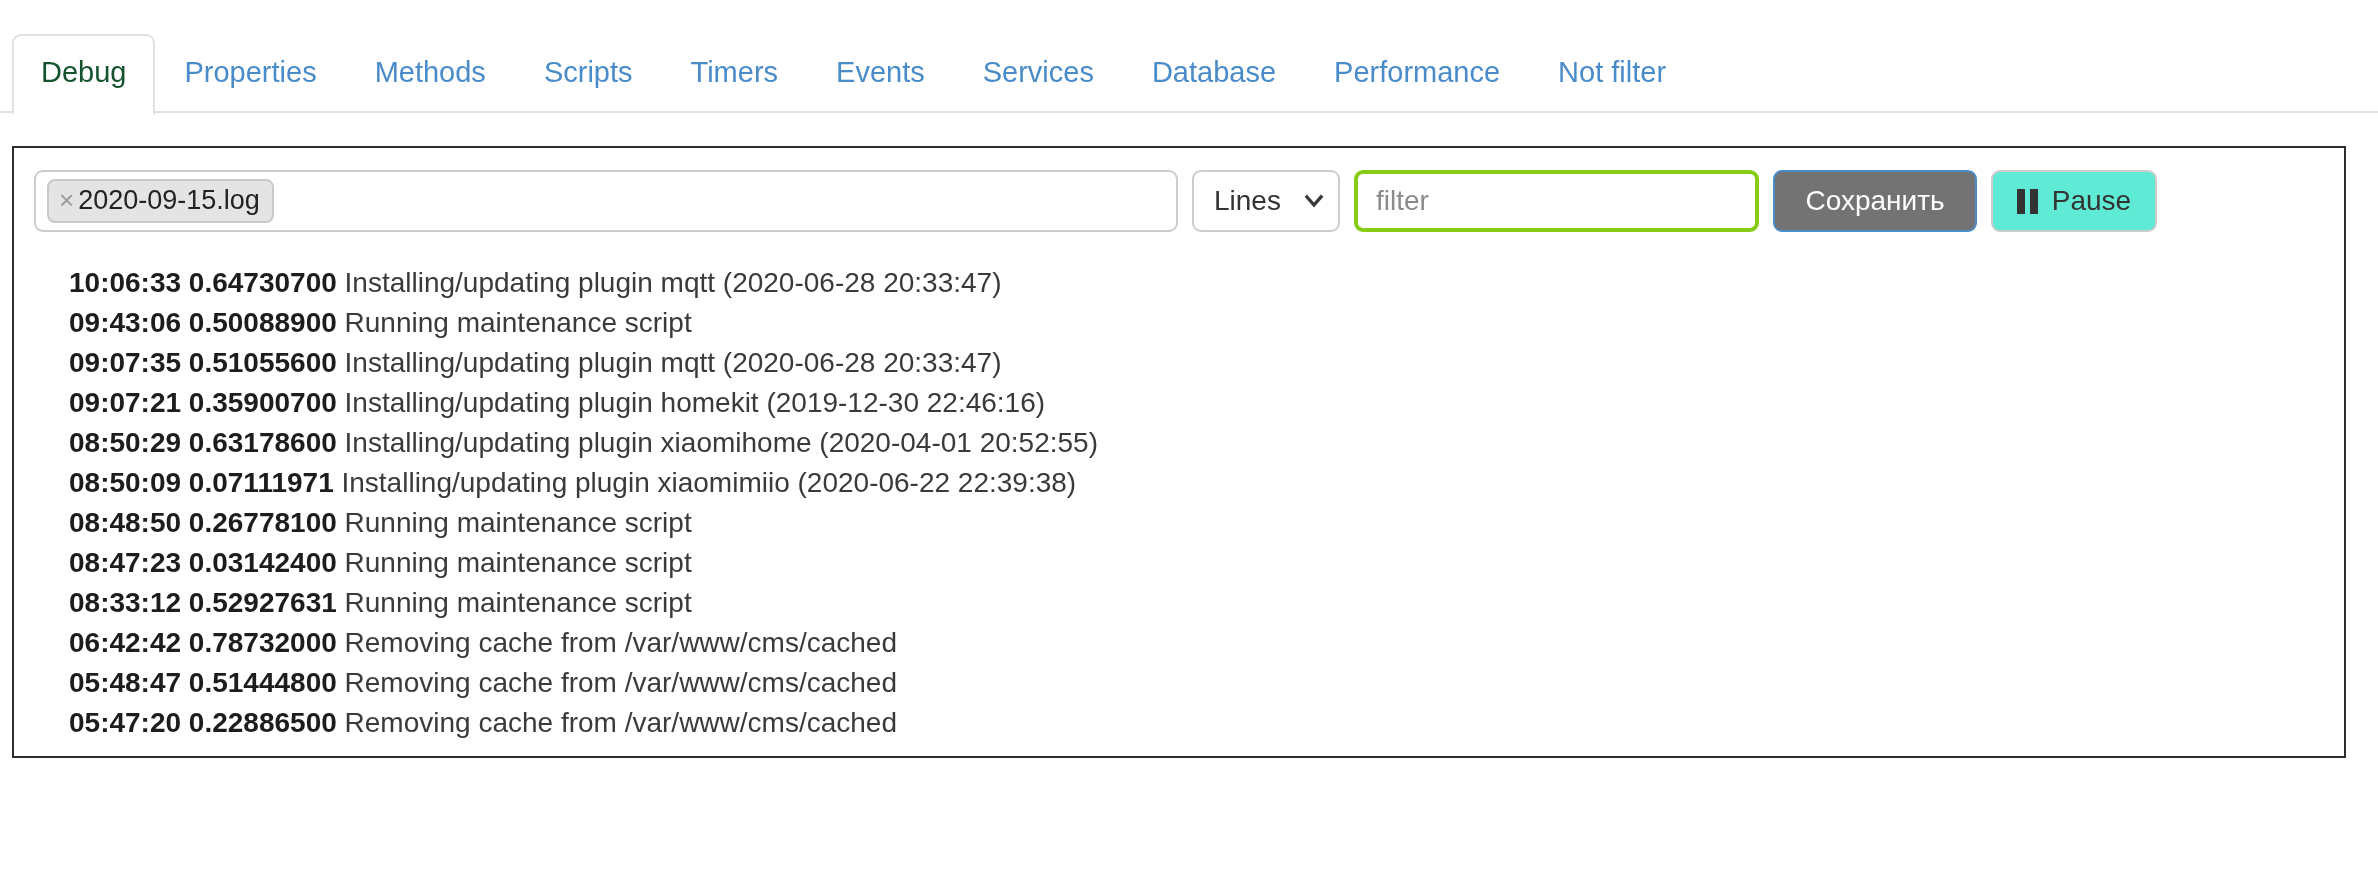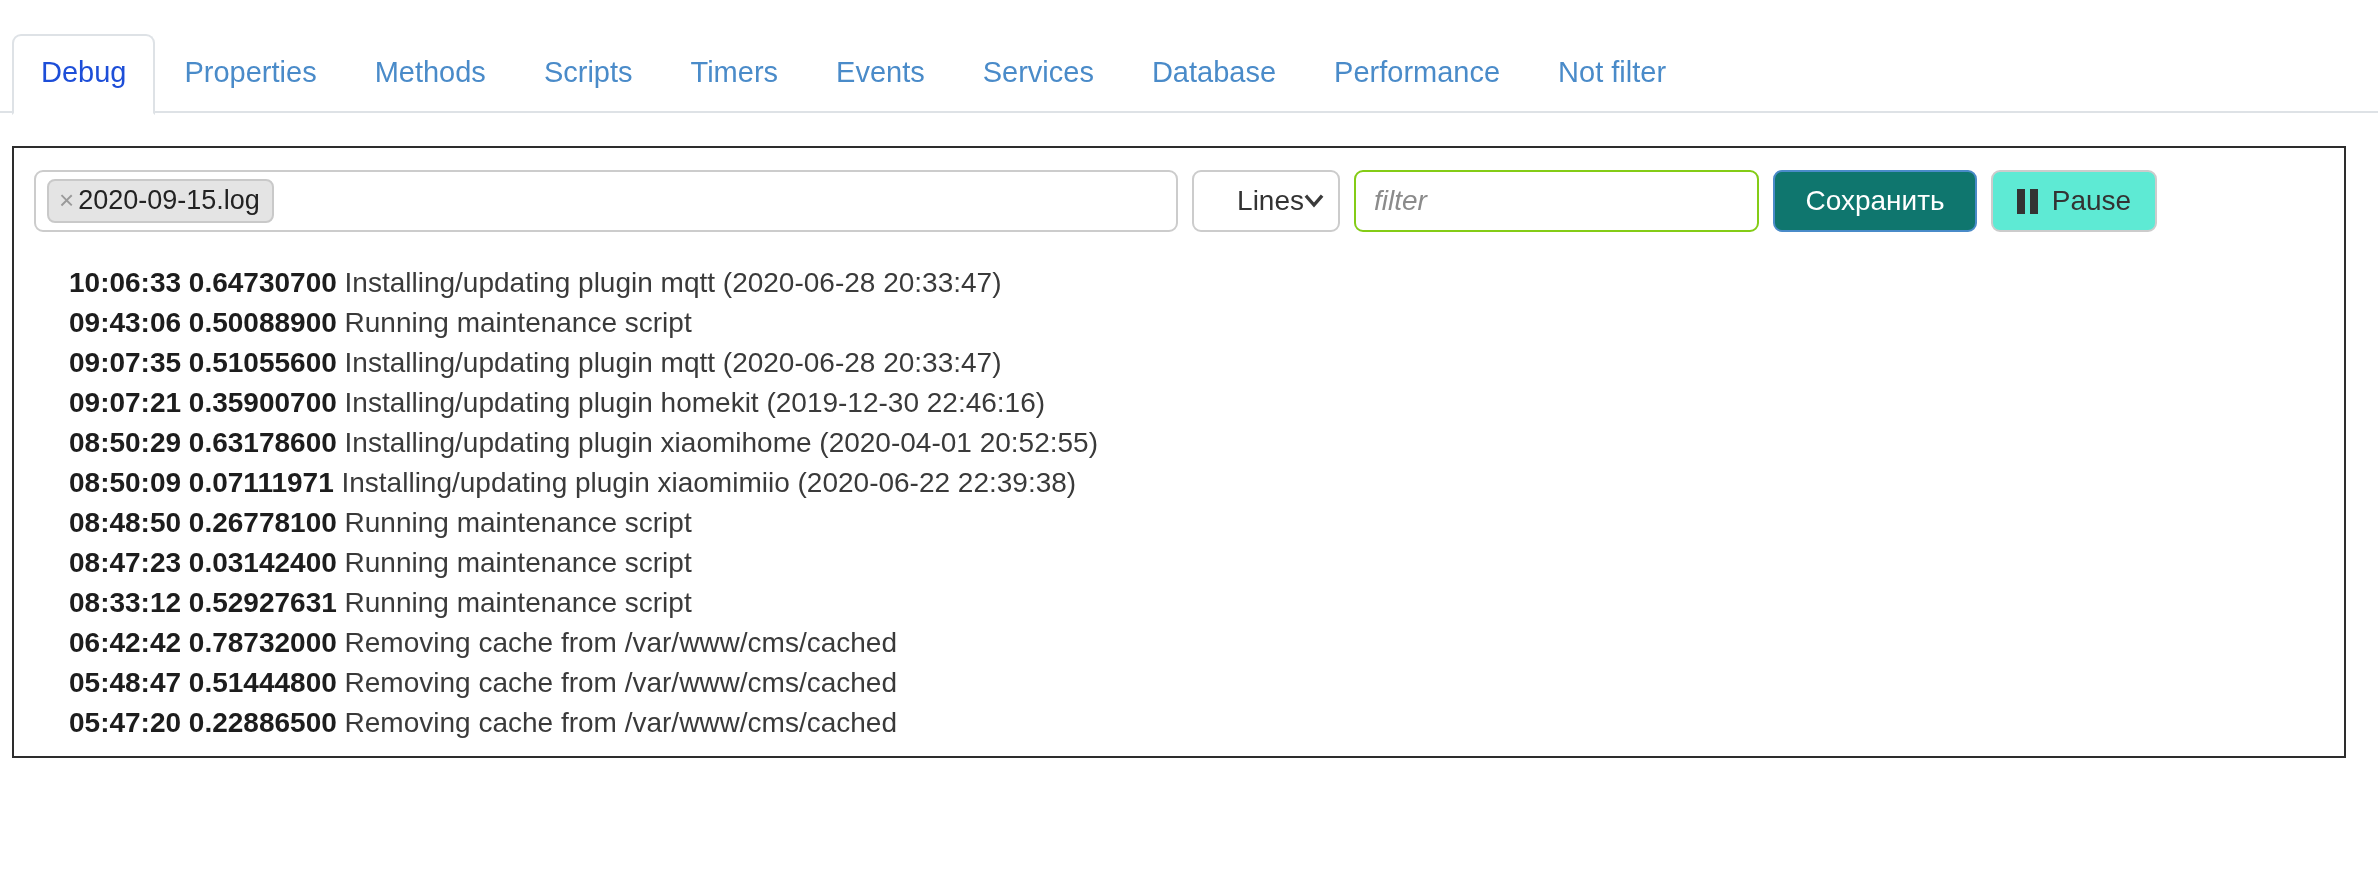--- a/index.html
+++ b/index.html
@@ -36,21 +36,21 @@
     font-size: 29px;
     line-height: 1;
     color: #4a8bc9;
     text-decoration: none;
     white-space: nowrap;
     border: 2px solid transparent;
     border-radius: 9px 9px 0 0;
     cursor: pointer;
   }
   .tab.active {
-    color: #1d4ed8;
+    color: #14532d;
     background: #ffffff;
     border-color: #dee2e6 #dee2e6 #ffffff;
     margin-bottom: -2px;
     padding-bottom: 26px;
   }
 
   
   .panel {
     margin: 33px 32px 0 12px;
     border: 2px solid #2d2d2d;
@@ -94,47 +94,46 @@
     cursor: pointer;
     line-height: 1;
   }
   .select-box {
     flex: 0 0 148px;
     border: 2px solid #ccc;
     border-radius: 9px;
     background: #fff;
     display: flex;
     align-items: center;
-    justify-content: flex-end;
+    justify-content: space-between;
     padding: 0 14px 0 20px;
     font-size: 28px;
     color: #333;
     cursor: pointer;
   }
   .chev {
     width: 20px; height: 20px;
     flex: 0 0 auto;
     display: block;
   }
   .filter-input {
     flex: 0 0 328px;
-    border: 2px solid #84cc16;
+    border: 4px solid #84cc16;
     border-radius: 9px;
     background: #fff;
     font-size: 28px;
     color: #6a6a6a;
     padding: 0 18px;
     font-family: inherit;
     outline: none;
-    font-style: italic;
   }
   .filter-input::placeholder { color: #8b8b8b; }
   .btn-primary {
     flex: 0 0 204px;
-    background: #0f766e;
+    background: #737373;
     border: 2px solid #4a8bc9;
     border-radius: 9px;
     color: #fff;
     font-size: 28px;
     font-family: inherit;
     cursor: pointer;
     display: flex;
     align-items: center;
     justify-content: center;
   }

